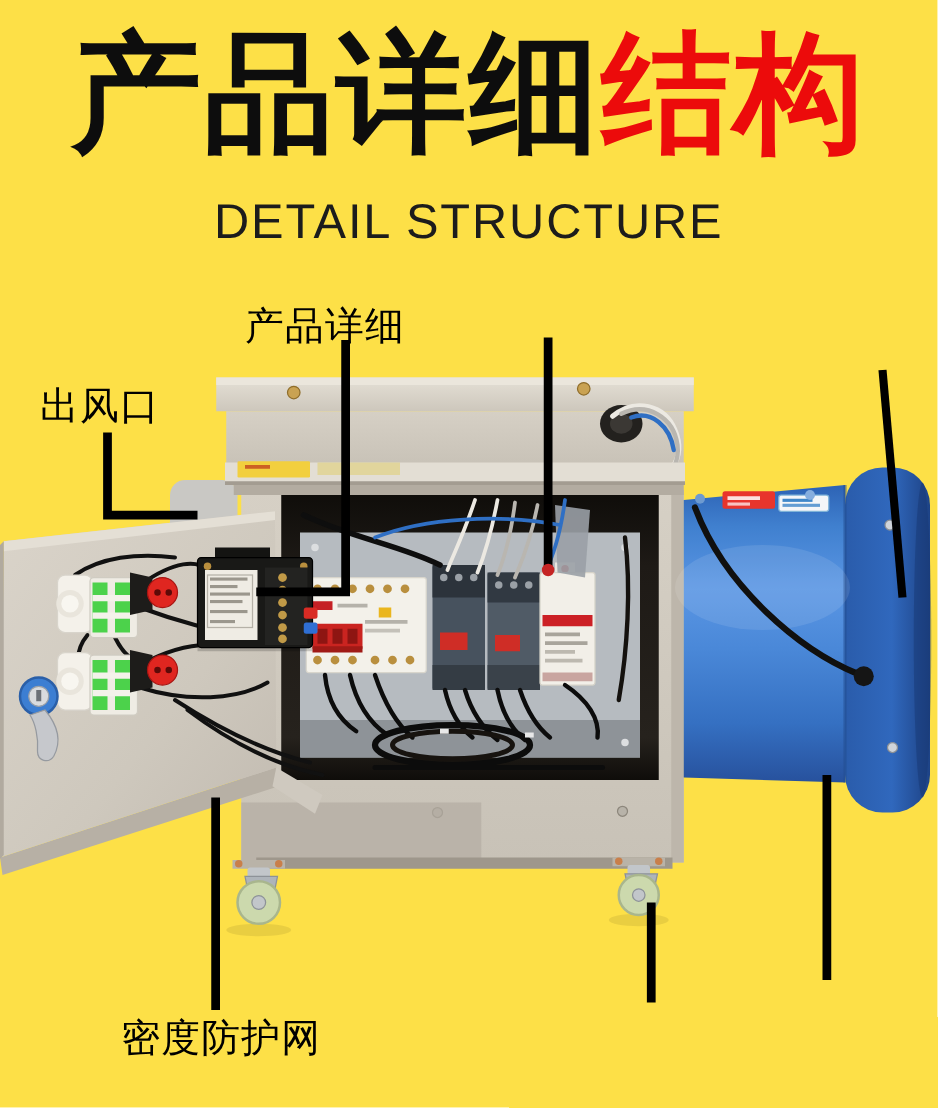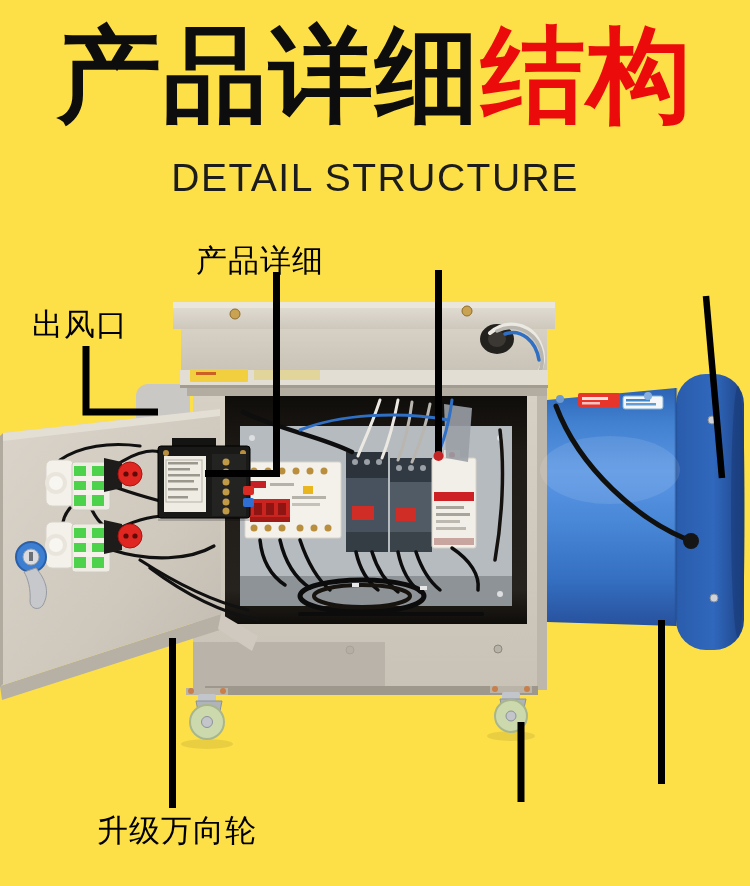--- a/index.html
+++ b/index.html
@@ -329,14 +329,14 @@
       <circle cx="438.5" cy="456" r="5" fill="#c52424" stroke="none"></circle>
     </g>
   </svg>
 
   <div class="title"><span>产品详细</span><span class="red">结构</span></div>
 
   <div class="subtitle">DETAIL STRUCTURE</div>
 
   <div class="callout" style="left:32px;top:304px">出风口</div>
   <div class="callout" style="left:196px;top:240px">产品详细</div>
-  <div class="callout" style="left:97px;top:810px">升级万向轮</div>
+  <div class="callout" style="left:97px;top:810px">密度防护网</div>
 </div>
 
 </body></html>

